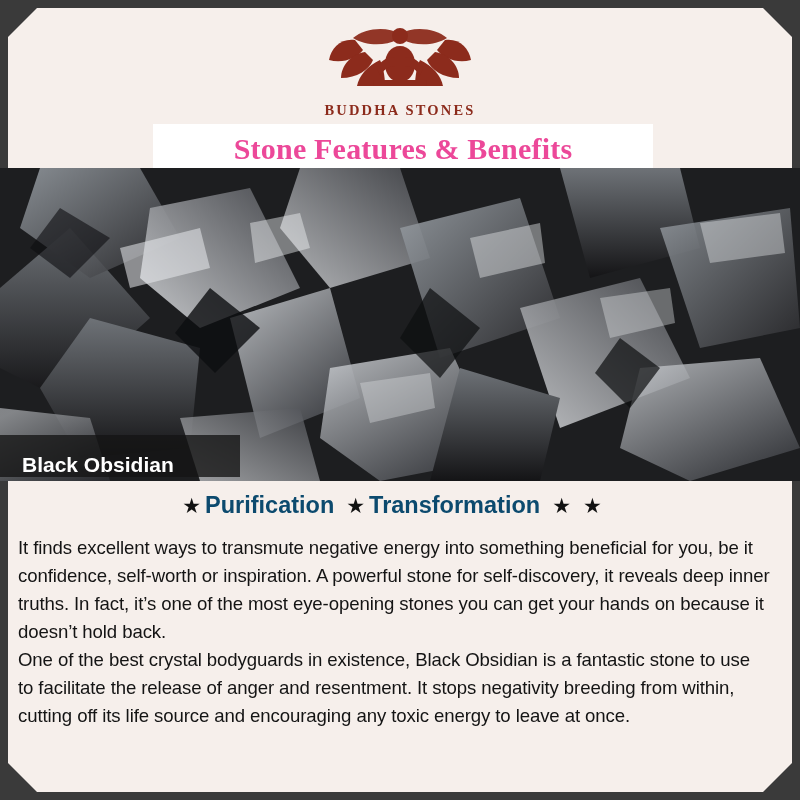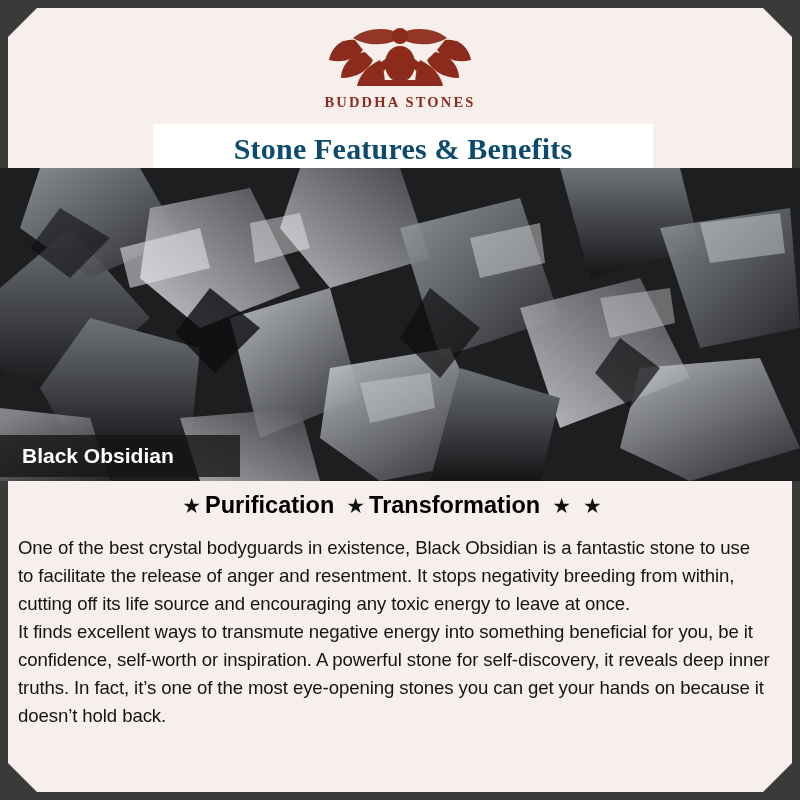--- a/index.html
+++ b/index.html
@@ -46,21 +46,21 @@
     flex-direction: column;
     align-items: center;
     justify-content: flex-start;
   }
   .logo-mark {
     width: 150px;
     height: 76px;
     display: block;
   }
   .brand-name {
-    margin-top: 2px;
+    margin-top: 10px;
     font-size: 14.5px;
     letter-spacing: 2.2px;
     font-weight: bold;
     color: #8c2b1c;
     font-family: "Liberation Serif", serif;
   }
 
   
   .title-banner {
     position: absolute;
@@ -70,21 +70,21 @@
     height: 50px;
     background: #ffffff;
     display: flex;
     align-items: center;
     justify-content: center;
     z-index: 3;
   }
   .title-banner span {
     font-size: 30px;
     font-weight: bold;
-    color: #0c4a6e;
+    color: #ec4899;
     font-family: "Liberation Serif", serif;
     letter-spacing: 0.2px;
   }
 
   
   .photo {
     position: absolute;
     left: 0;
     top: 168px;
     width: 800px;
@@ -96,21 +96,21 @@
   .photo svg { display: block; width: 800px; height: 313px; }
 
   .caption {
     position: absolute;
     left: 0;
     top: 435px;
     width: 240px;
     height: 42px;
     background: rgba(20,20,20,0.78);
     display: flex;
-    align-items: center;
+    align-items: flex-end;
     z-index: 4;
   }
   .caption span {
     color: #ffffff;
     font-size: 21px;
     font-weight: bold;
     padding-left: 22px;
     font-family: "Liberation Sans", sans-serif;
   }
 
@@ -132,21 +132,21 @@
     gap: 4px;
   }
   .benefit .star {
     font-size: 21px;
     color: #111111;
     line-height: 1;
   }
   .benefit .blabel {
     font-size: 23.5px;
     font-weight: bold;
-    color: #000000;
+    color: #0c4a6e;
     font-family: "Liberation Sans", sans-serif;
     white-space: nowrap;
   }
 
   
   .body-text {
     position: absolute;
     left: 18px;
     top: 534px;
     width: 752px;
@@ -277,21 +277,21 @@
     </div>
     <div class="benefit">
       <span class="star">★</span>
     </div>
     <div class="benefit">
       <span class="star">★</span>
     </div>
   </div>
 
   <div class="body-text">
+    <p>It finds excellent ways to transmute negative energy into something beneficial for you, be it confidence, self-worth or inspiration. A powerful stone for self-discovery, it reveals deep inner truths. In fact, it’s one of the most eye-opening stones you can get your hands on because it doesn’t hold back.</p>
     <p>One of the best crystal bodyguards in existence, Black Obsidian is a fantastic stone to use to facilitate the release of anger and resentment. It stops negativity breeding from within, cutting off its life source and encouraging any toxic energy to leave at once.</p>
-    <p>It finds excellent ways to transmute negative energy into something beneficial for you, be it confidence, self-worth or inspiration. A powerful stone for self-discovery, it reveals deep inner truths. In fact, it’s one of the most eye-opening stones you can get your hands on because it doesn’t hold back.</p>
   </div>
 
   <div class="corner tl"></div>
   <div class="corner tr"></div>
   <div class="corner bl"></div>
   <div class="corner br"></div>
 </div>
 
 </body></html>

